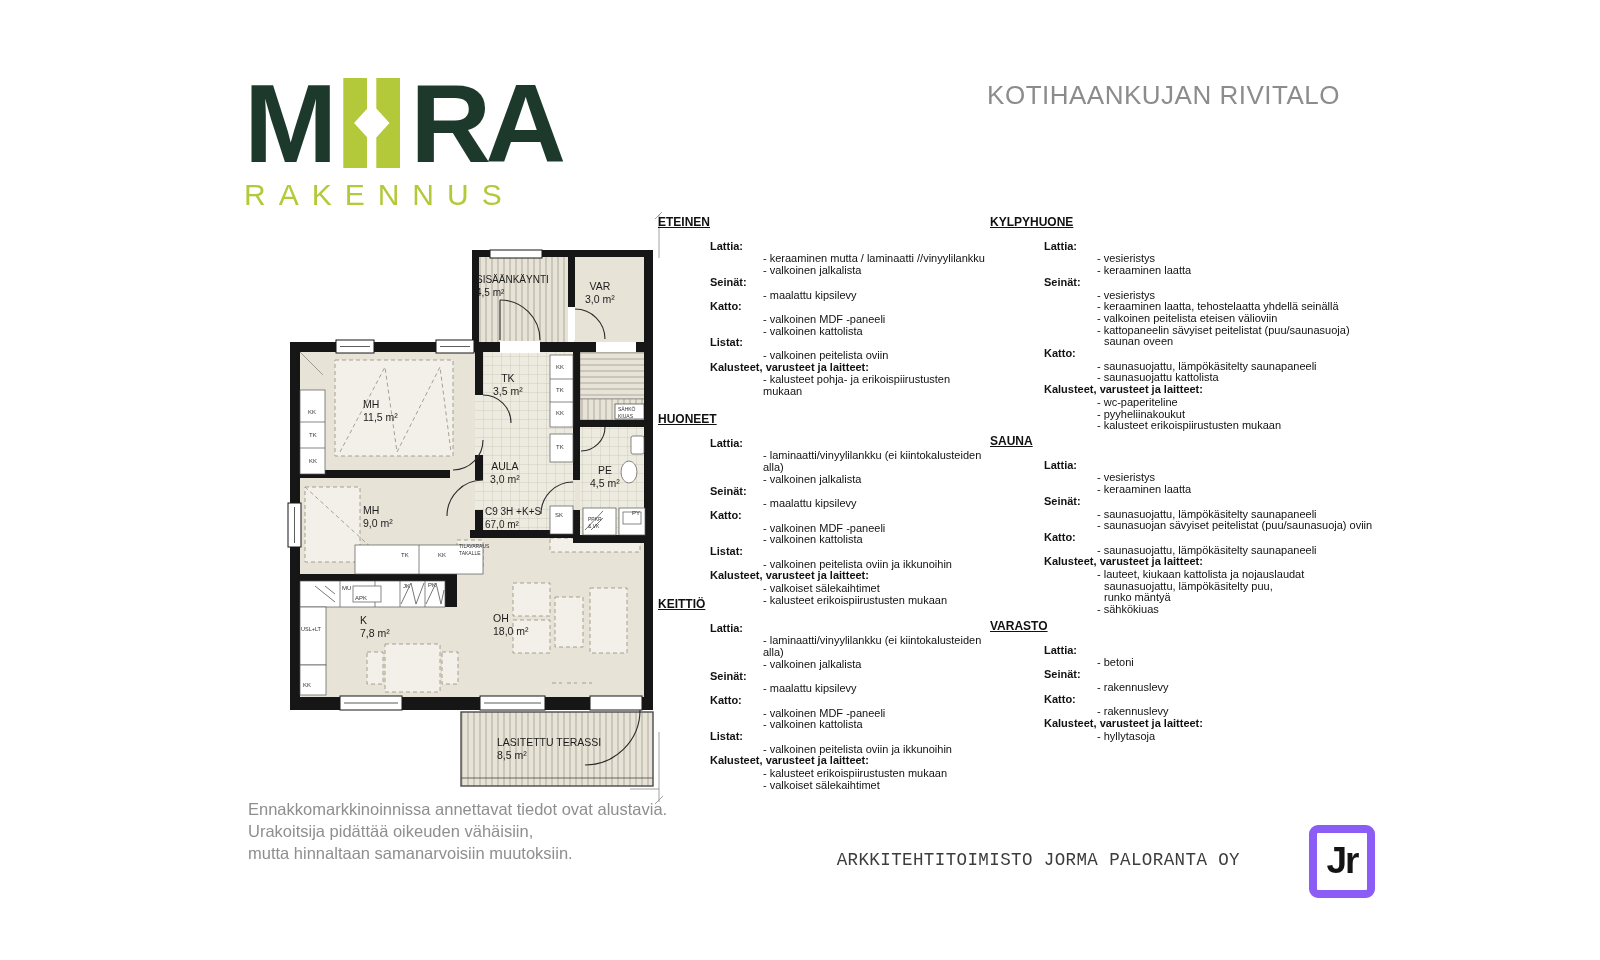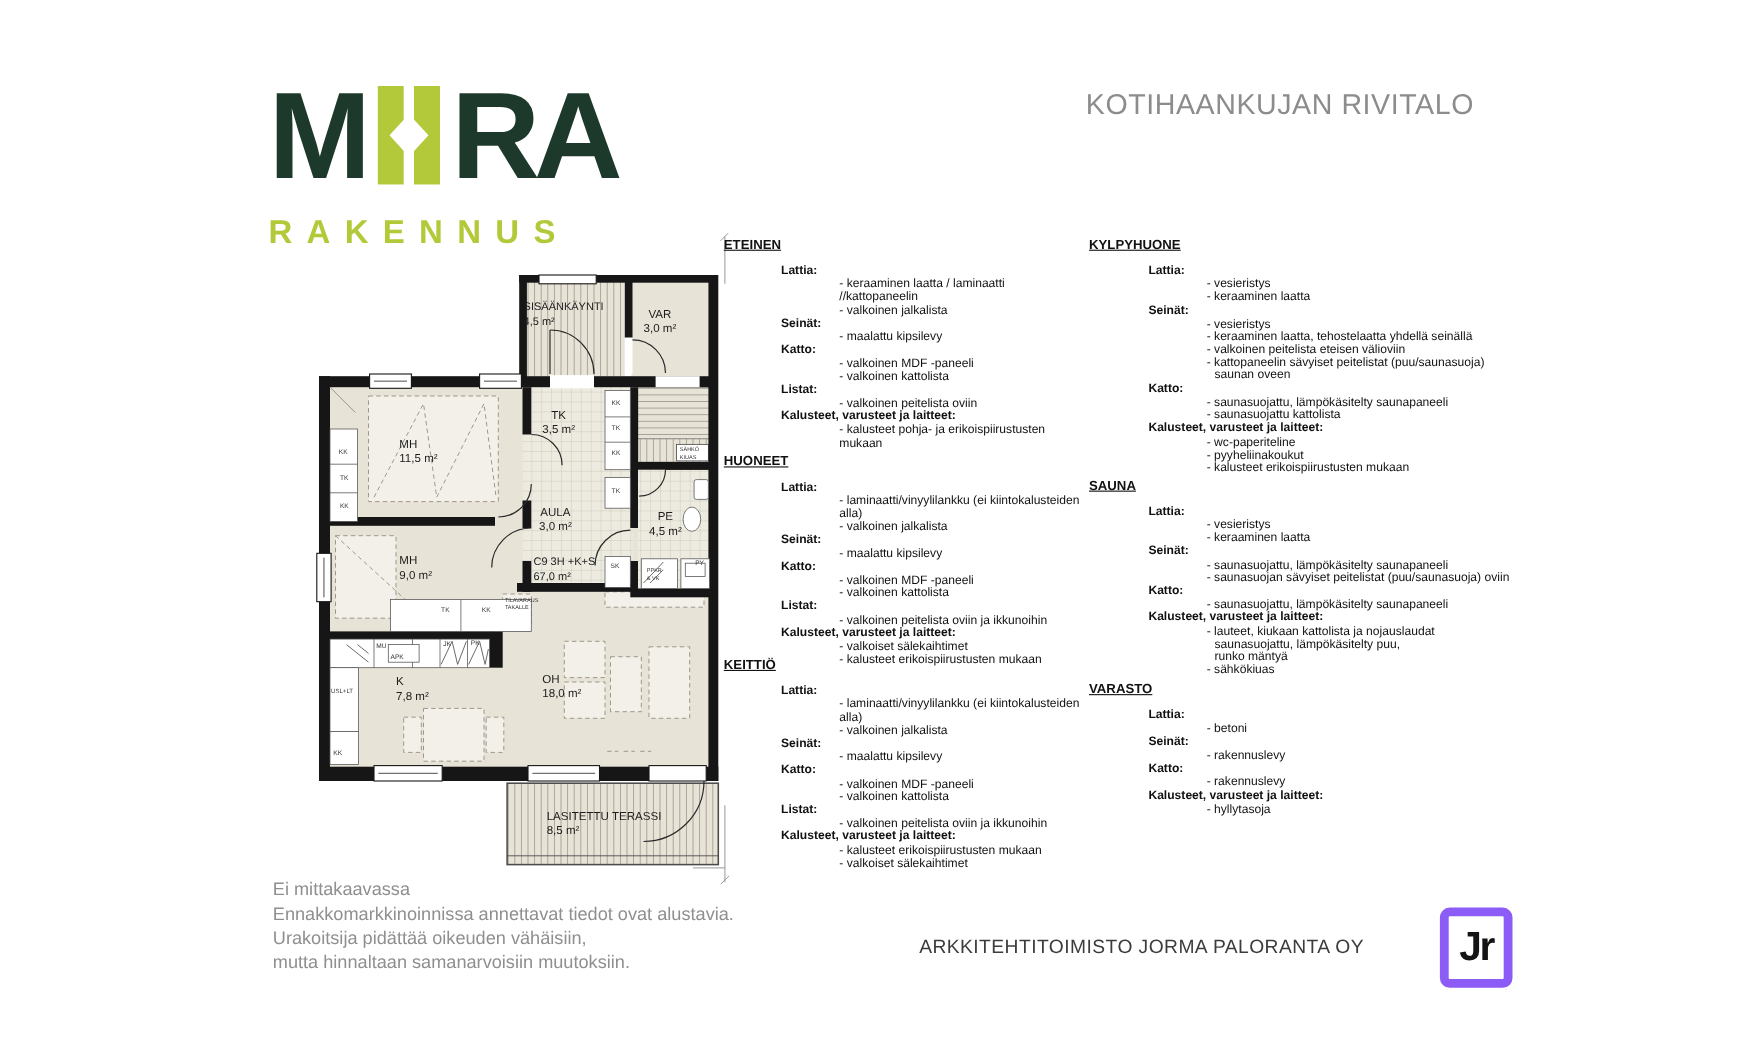--- a/index.html
+++ b/index.html
@@ -8,21 +8,21 @@
 
   
   .logo{position:absolute;left:244px;top:70px;width:360px;}
   .logo-row{display:flex;align-items:flex-end;height:100px;}
   .logo-letter{font-size:112px;font-weight:800;line-height:92px;letter-spacing:-6px;color:#1d392b;
                font-family:"Liberation Sans",sans-serif;}
   .logo-bars{display:flex;gap:9px;margin:0 10px 2px 12px;height:90px;}
   .logo-bar{width:24px;height:90px;background:#b4c93a;}
   .bar-l{clip-path:polygon(0 0,100% 0,100% 34%,45% 50%,100% 66%,100% 100%,0 100%);}
   .bar-r{clip-path:polygon(0 0,100% 0,100% 100%,0 100%,0 66%,55% 50%,0 34%);}
-  .logo-sub{margin-top:25px;font-size:30px;font-weight:700;color:#b4c93a;letter-spacing:13px;}
+  .logo-sub{margin-top:8px;font-size:30px;font-weight:400;color:#b4c93a;letter-spacing:13px;}
 
   
   .header{position:absolute;right:260px;top:80px;text-align:right;color:#8c8c8c;
           font-size:26px;line-height:31px;font-weight:400;letter-spacing:0.5px;}
 
   
   .spec-section{position:absolute;width:330px;font-size:11px;line-height:11.7px;color:#111;}
   .spec-col-right .spec-section{width:400px;}
   .spec-title{font-weight:700;font-size:12px;text-decoration:underline;margin-bottom:12px;}
   .spec-label{font-weight:700;margin-left:52px;margin-bottom:1px;}
@@ -33,21 +33,21 @@
 
   
   .plan{position:absolute;left:285px;top:212px;width:378px;height:592px;}
   .plan svg{position:absolute;left:0;top:0;}
   .rlabel{position:absolute;font-size:10.5px;line-height:12.5px;color:#1c1c1c;white-space:nowrap;}
   .rlabel.center{text-align:center;}
   .tlabel{position:absolute;font-size:6px;line-height:6.5px;color:#333;white-space:pre-line;}
 
   
   .disclaimer{position:absolute;left:248px;top:798px;font-size:16.5px;line-height:22px;color:#8f8f8f;}
-  .architect{position:absolute;right:360px;top:850px;font-size:17.5px;color:#3c3c3c;letter-spacing:0.4px;}
+  .architect{position:absolute;right:360px;top:850px;font-size:17.5px;color:#3c3c3c;letter-spacing:0.4px;font-family:Liberation Mono, monospace;}
   .jp-logo{position:absolute;left:1309px;top:825px;width:50px;height:57px;border:8px solid #8b5cf6;
            border-radius:9px;display:flex;align-items:center;justify-content:center;}
   .jp-logo span{font-size:37px;font-weight:800;color:#141414;letter-spacing:-2px;line-height:1;
                 transform:translateY(-1px);}
 </style>
 </head>
 <body>
 
 <div class="page">
 
@@ -291,21 +291,21 @@
     <div class="tlabel" style="left:118px;top:371px">JK</div>
     <div class="tlabel" style="left:143px;top:370px">PK</div>
     <div class="tlabel" style="left:16px;top:414px;font-size:5.5px">USL+LT</div>
     <div class="tlabel" style="left:18px;top:470px">KK</div>
   </div>
 
   <div id="spec-left" class="spec-col-left">
       <div class="spec-section" style="left: 658px; top: 217px;">
         <div class="spec-title">ETEINEN</div>
         <div class="spec-label">Lattia:</div>
-        <div class="spec-item">- keraaminen laatta / laminaatti //kattopaneelin</div>
+        <div class="spec-item">- keraaminen mutta / laminaatti //vinyylilankku</div>
         <div class="spec-item">- valkoinen jalkalista</div>
         <div class="spec-label">Seinät:</div>
         <div class="spec-item">- maalattu kipsilevy</div>
         <div class="spec-label">Katto:</div>
         <div class="spec-item">- valkoinen MDF -paneeli</div>
         <div class="spec-item">- valkoinen kattolista</div>
         <div class="spec-label">Listat:</div>
         <div class="spec-item">- valkoinen peitelista oviin</div>
         <div class="spec-label">Kalusteet, varusteet ja laitteet:</div>
         <div class="spec-item">- kalusteet pohja- ja erikoispiirustusten mukaan</div>
@@ -386,21 +386,20 @@
         <div class="spec-label">Seinät:</div>
         <div class="spec-item">- rakennuslevy</div>
         <div class="spec-label">Katto:</div>
         <div class="spec-item">- rakennuslevy</div>
         <div class="spec-label">Kalusteet, varusteet ja laitteet:</div>
         <div class="spec-item">- hyllytasoja</div>
       </div>
     </div>
 
   <div class="disclaimer">
-    <div>Ei mittakaavassa</div>
     <div>Ennakkomarkkinoinnissa annettavat tiedot ovat alustavia.</div>
     <div>Urakoitsija pidättää oikeuden vähäisiin,</div>
     <div>mutta hinnaltaan samanarvoisiin muutoksiin.</div>
   </div>
   <div class="architect">ARKKITEHTITOIMISTO JORMA PALORANTA OY</div>
   <div class="jp-logo">
     <span>Jr</span>
   </div>
 
 </div>

